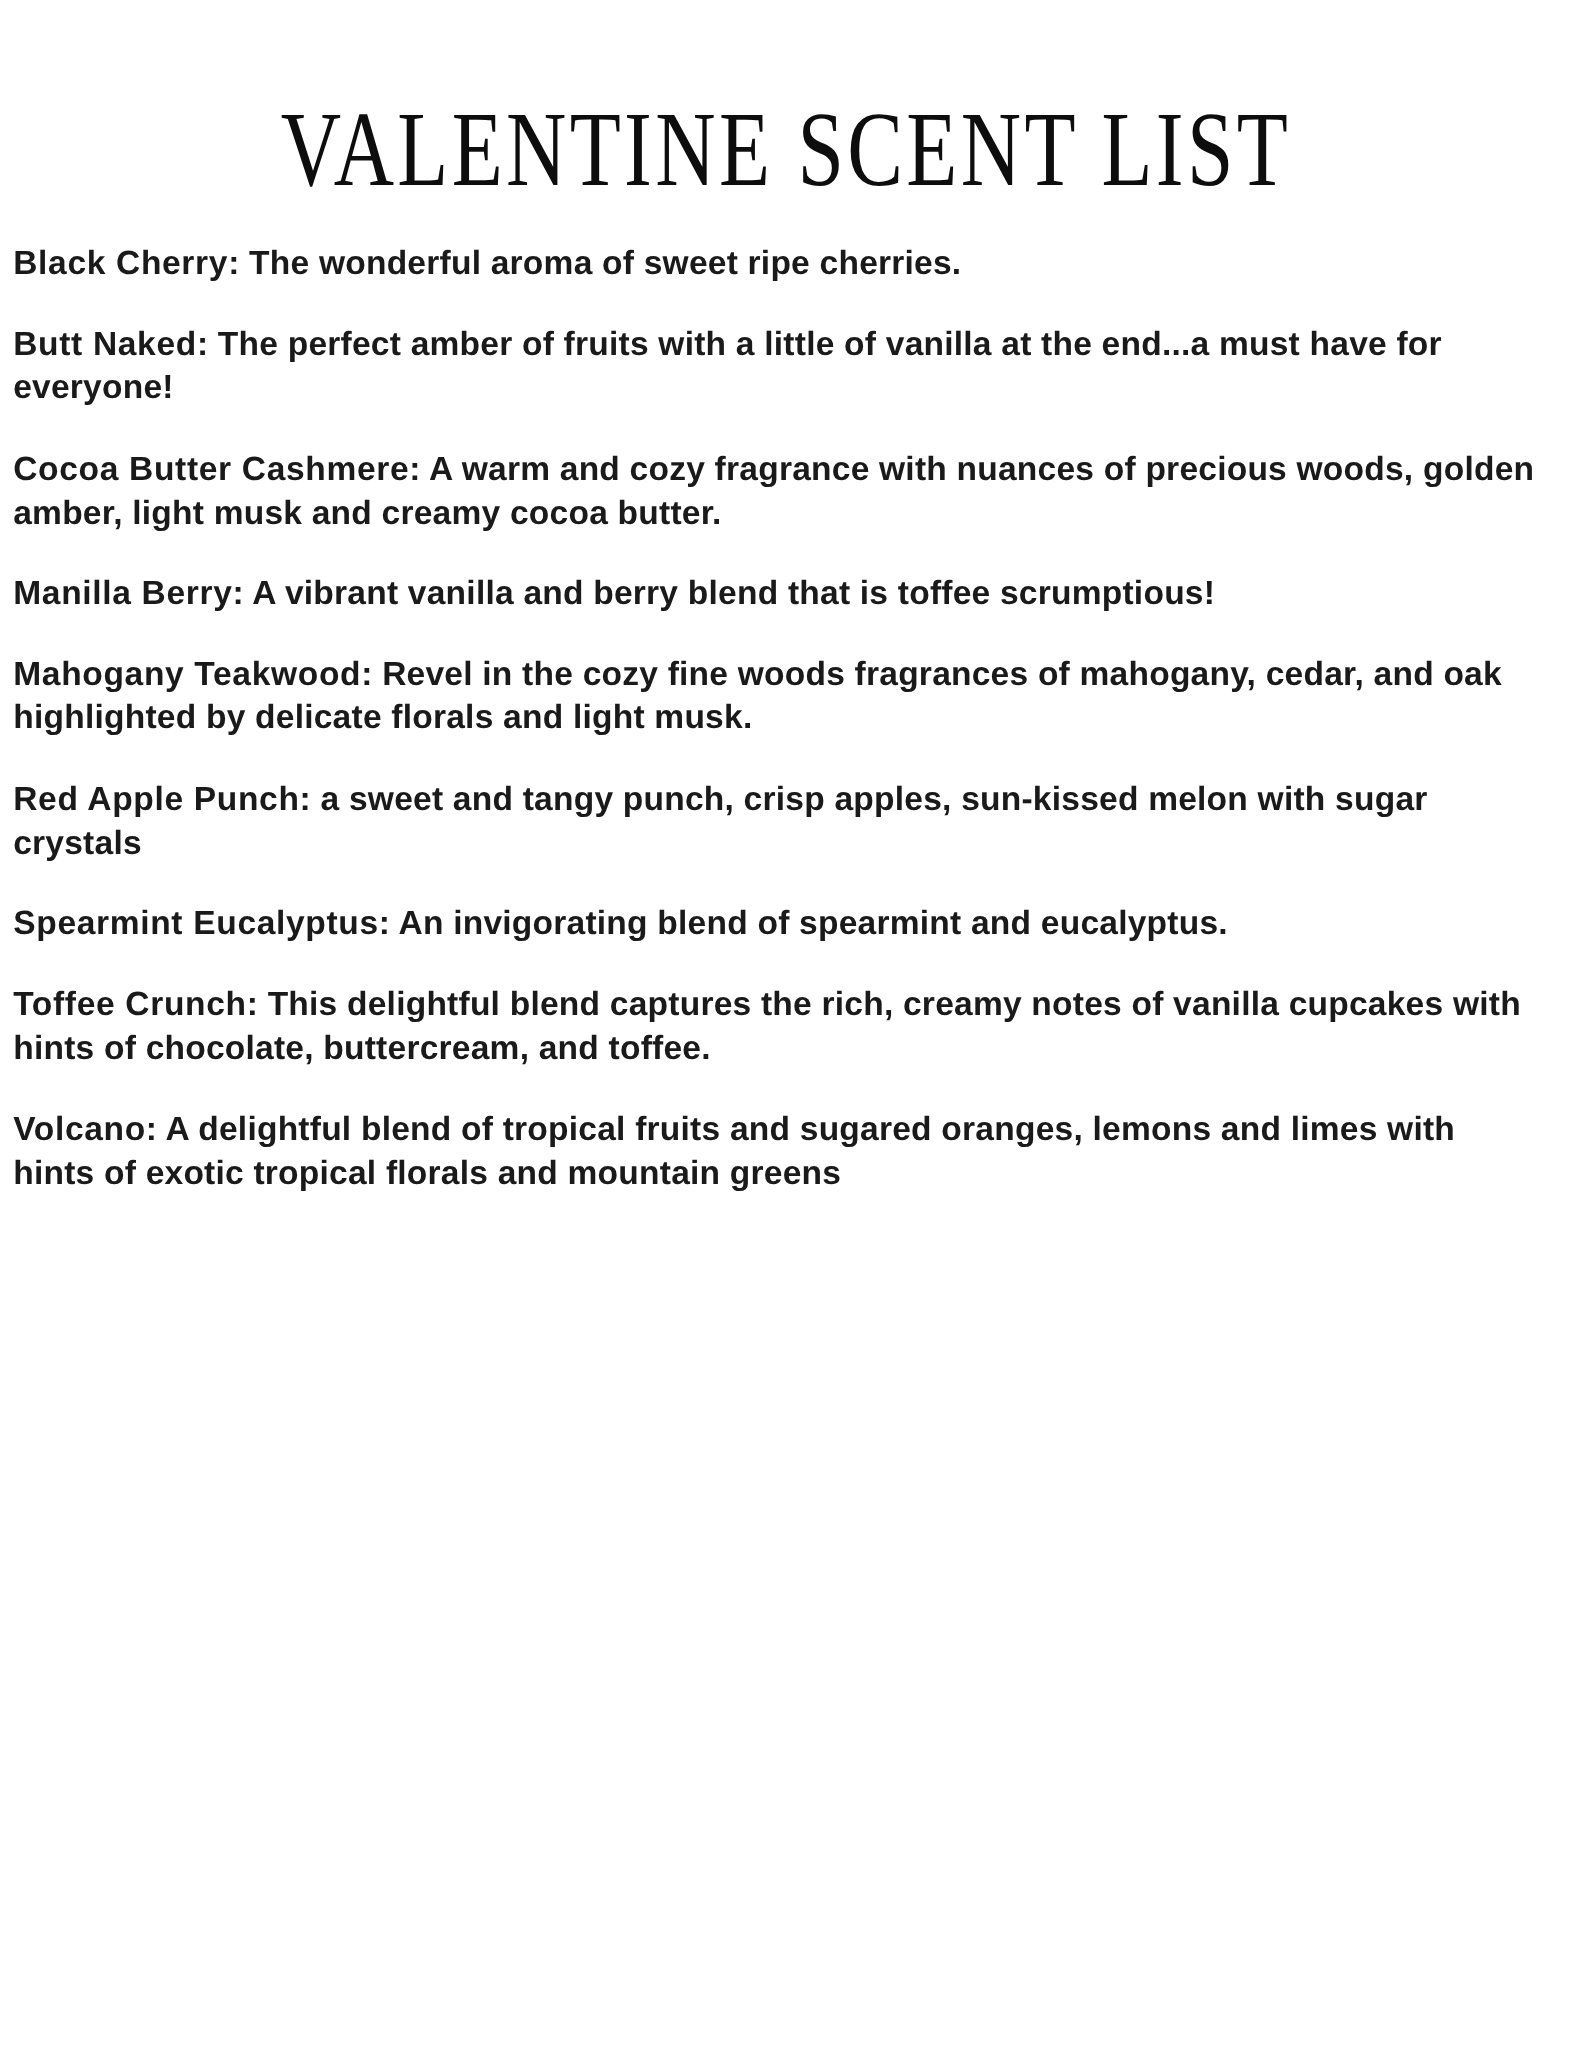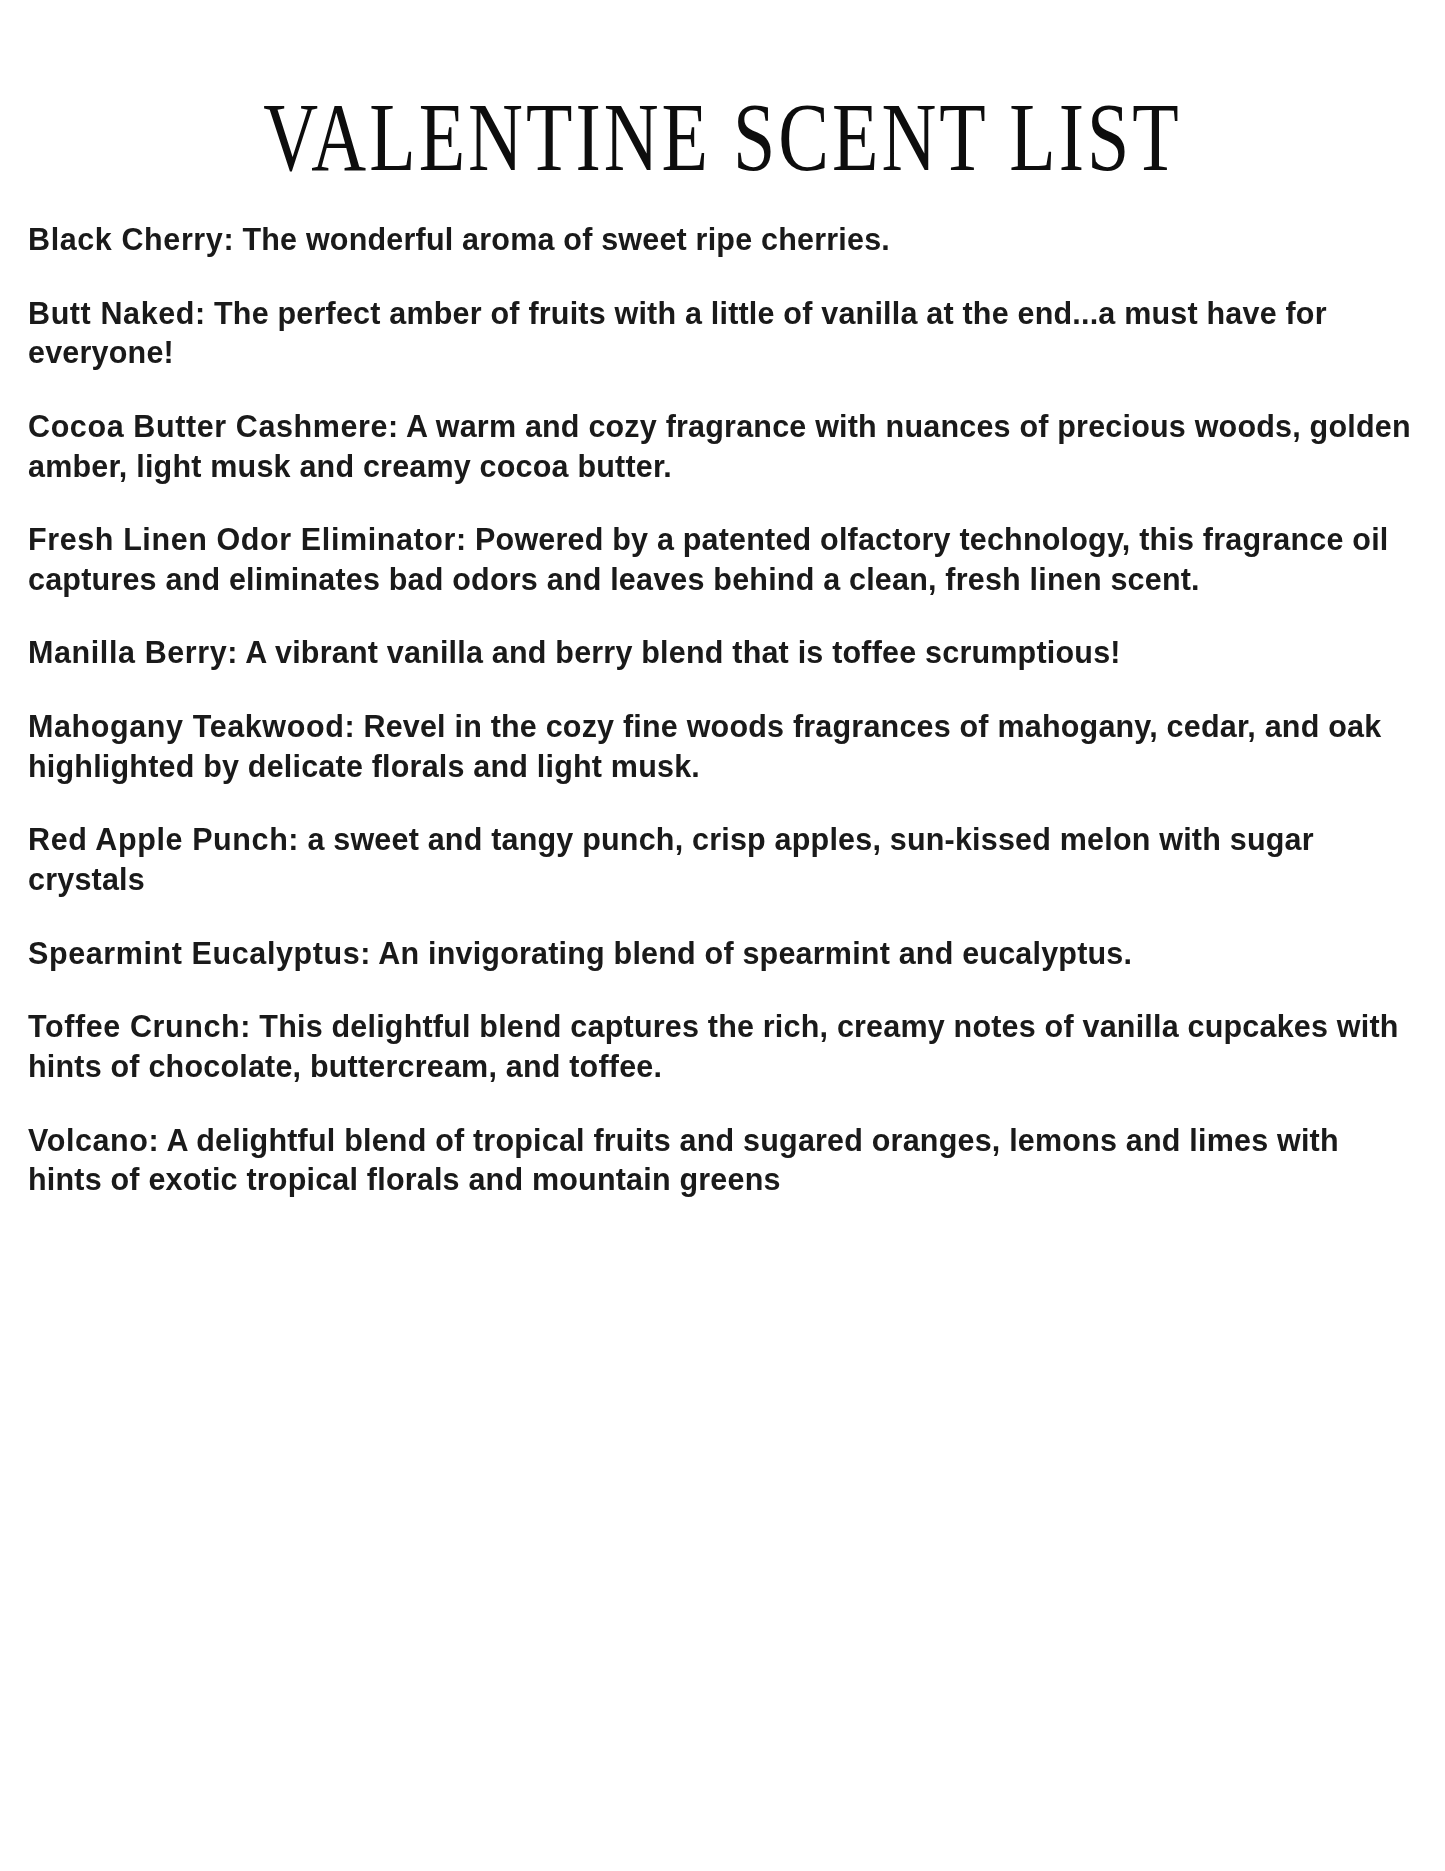--- a/index.html
+++ b/index.html
@@ -11,21 +11,21 @@
     width: 1445px;
     height: 1871px;
     font-family: "Liberation Sans", sans-serif;
     color: #111111;
     overflow: hidden;
   }
   .page {
     width: 1445px;
     height: 1871px;
     box-sizing: border-box;
-    padding: 80px 28px 0 28px;
+    padding: 80px 28px 0 12px;
     position: relative;
   }
   .doc-title {
     text-align: center;
     font-family: "Liberation Serif", serif;
     font-weight: 400;
     font-size: 76px;
     line-height: 1.0;
     letter-spacing: 3px;
     margin: 0 0 26px 0;
@@ -71,23 +71,20 @@
 
     <p class="entry">
       <span class="scent-name">Butt Naked</span><span class="scent-desc">: The perfect amber of fruits with a little of vanilla at the end...a must have for everyone!</span>
     </p>
 
 
     <p class="entry">
       <span class="scent-name">Cocoa Butter Cashmere</span><span class="scent-desc">: A warm and cozy fragrance with nuances of precious woods, golden amber, light musk and creamy cocoa butter.</span>
     </p>
 
-    <p class="entry">
-      <span class="scent-name">Fresh Linen Odor Eliminator</span><span class="scent-desc">: Powered by a patented olfactory technology, this fragrance oil captures and eliminates bad odors and leaves behind a clean, fresh linen scent.</span>
-    </p>
 
     <p class="entry">
       <span class="scent-name">Manilla Berry</span><span class="scent-desc">: A vibrant vanilla and berry blend that is toffee scrumptious!</span>
     </p>
 
     <p class="entry">
       <span class="scent-name">Mahogany Teakwood</span><span class="scent-desc">: Revel in the cozy fine woods fragrances of mahogany, cedar, and oak highlighted by delicate florals and light musk.</span>
     </p>
 
 

